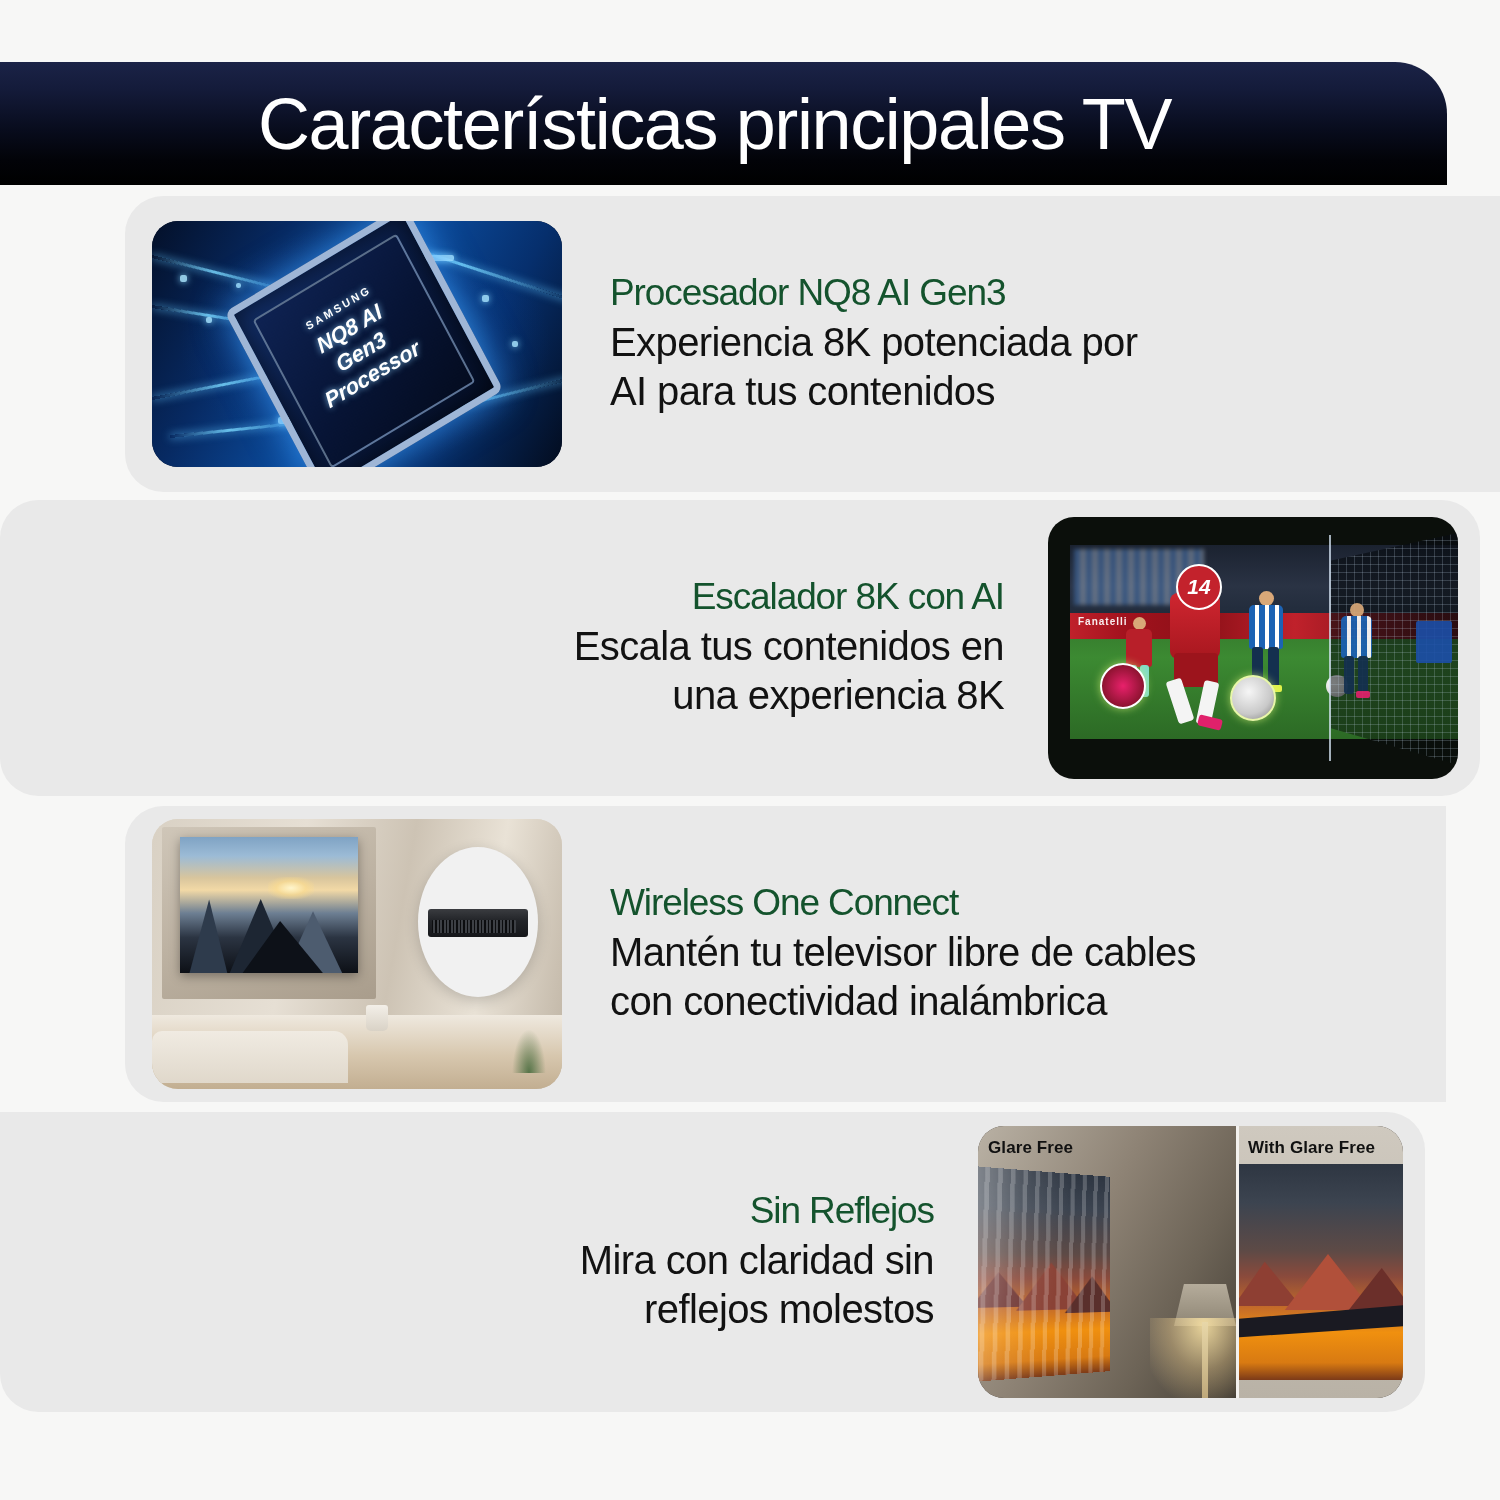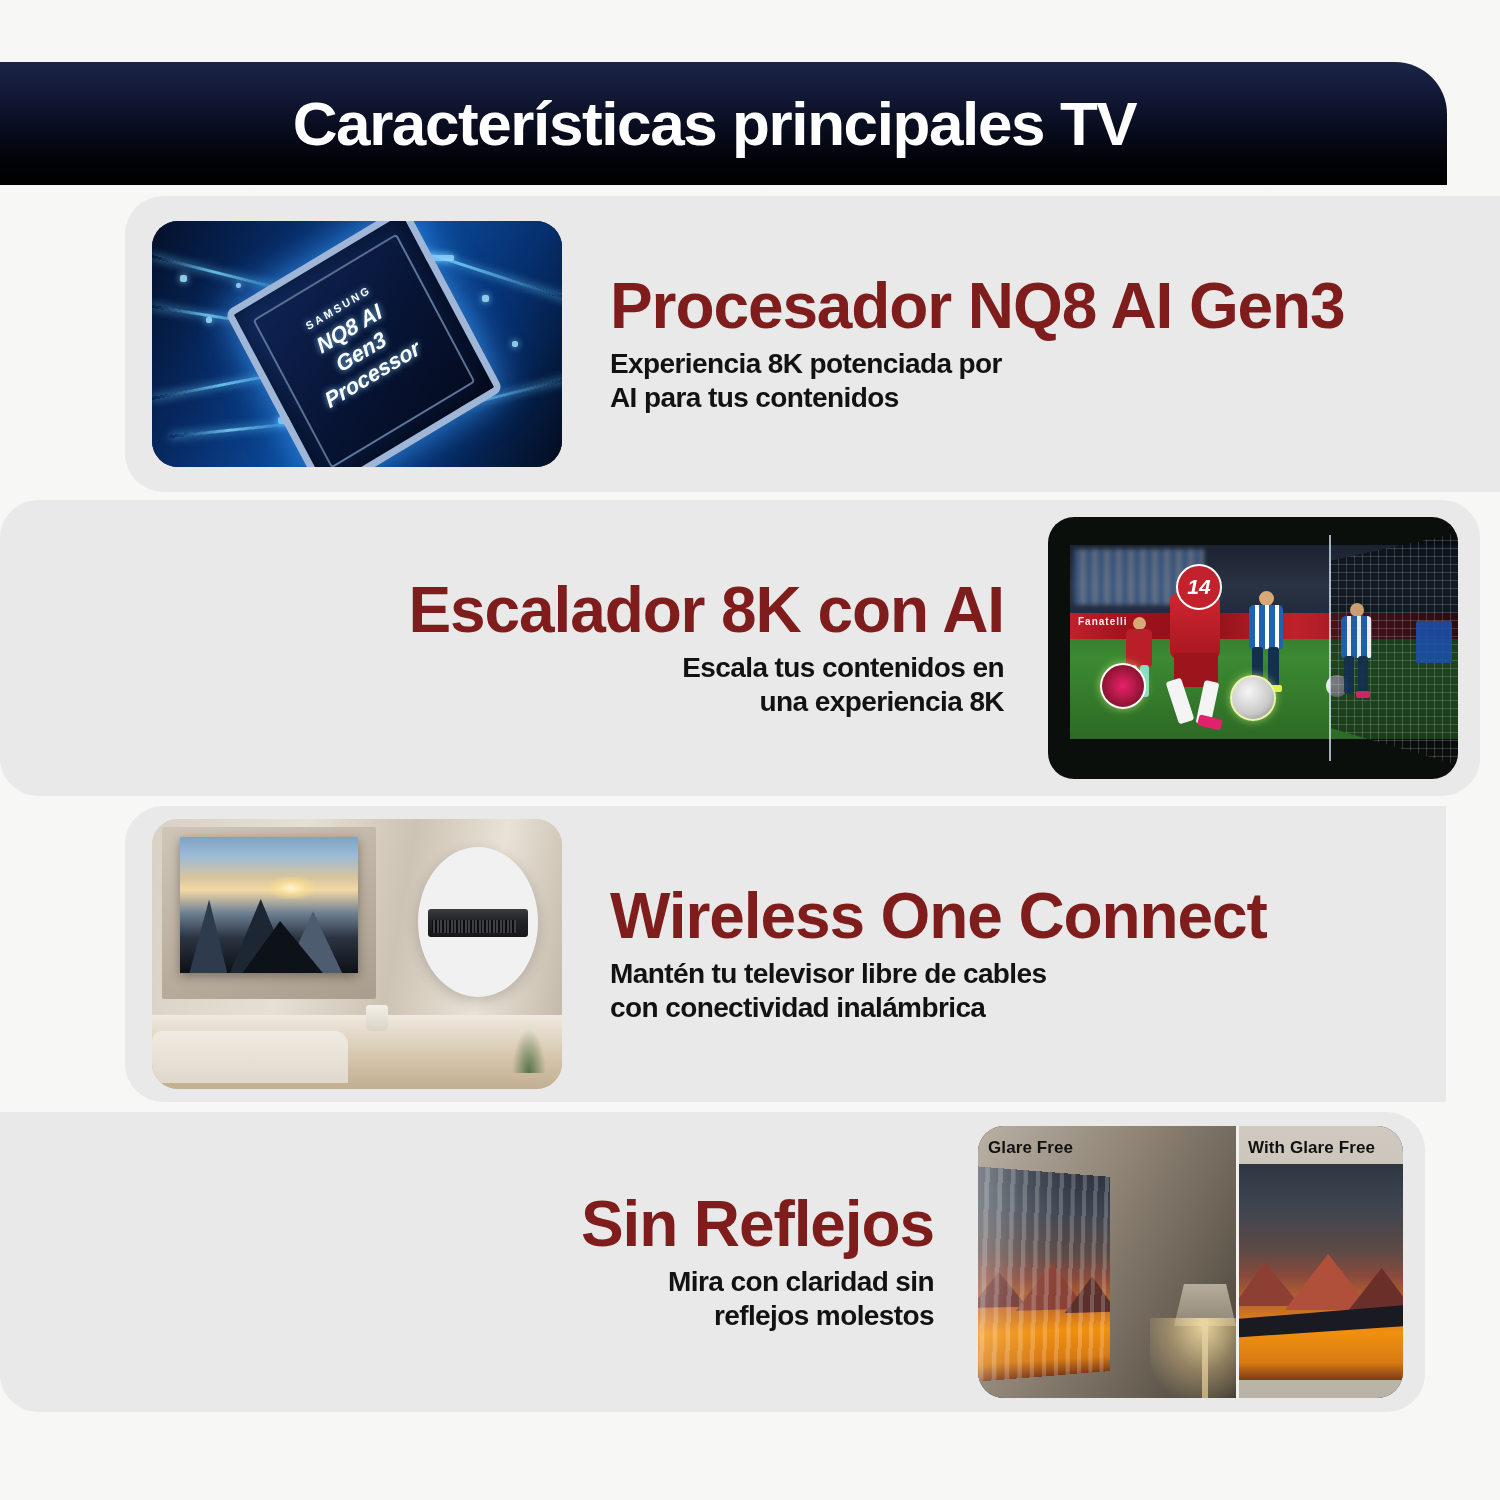--- a/index.html
+++ b/index.html
@@ -31,22 +31,22 @@
     background: linear-gradient(180deg, #1b2347 0%, #141b3a 22%, #080c1d 55%, #020308 80%, #000000 100%);
     border-top-right-radius: 52px;
     display: flex;
     align-items: center;
     justify-content: center;
     box-sizing: border-box;
     padding-right: 18px;
   }
   .header-title {
     color: #ffffff;
-    font-size: 62px;
-    font-weight: bold;
+    font-size: 72px;
+    font-weight: normal;
     letter-spacing: -1.4px;
     line-height: 1;
     white-space: nowrap;
   }
 
   
   .card {
     position: absolute;
     background: #e9e9e9;
     display: flex;
@@ -85,34 +85,34 @@
     flex: 1;
     display: flex;
     flex-direction: column;
     justify-content: center;
     padding-left: 47px;
   }
   .txt.left  { padding-left: 48px; align-items: flex-start; text-align: left; }
   .txt.right { padding-right: 44px; align-items: flex-end; text-align: right; }
 
   .feat-title {
-    color: #7f1d1d;
-    font-weight: bold;
-    font-size: 64px;
+    color: #14532d;
+    font-weight: normal;
+    font-size: 37px;
     line-height: 1.06;
     letter-spacing: -1.1px;
     margin-bottom: 6px;
     white-space: nowrap;
   }
   .feat-desc {
     color: #121212;
-    font-size: 28px;
+    font-size: 40px;
     line-height: 1.22;
     letter-spacing: -0.6px;
-    font-weight: 700;
+    font-weight: 400;
   }
 
   
   .m1 { width: 410px; height: 246px; background: #030d22; }
   .chip-bg {
     position: absolute; inset: 0;
     background:
       radial-gradient(ellipse 58% 62% at 52% 50%, rgba(60,170,255,0.55) 0%, rgba(10,60,140,0.22) 55%, rgba(2,10,30,0) 78%),
       linear-gradient(118deg, #041029 0%, #072a63 26%, #0b4c9e 50%, #062f6d 74%, #030c1e 100%);
   }

